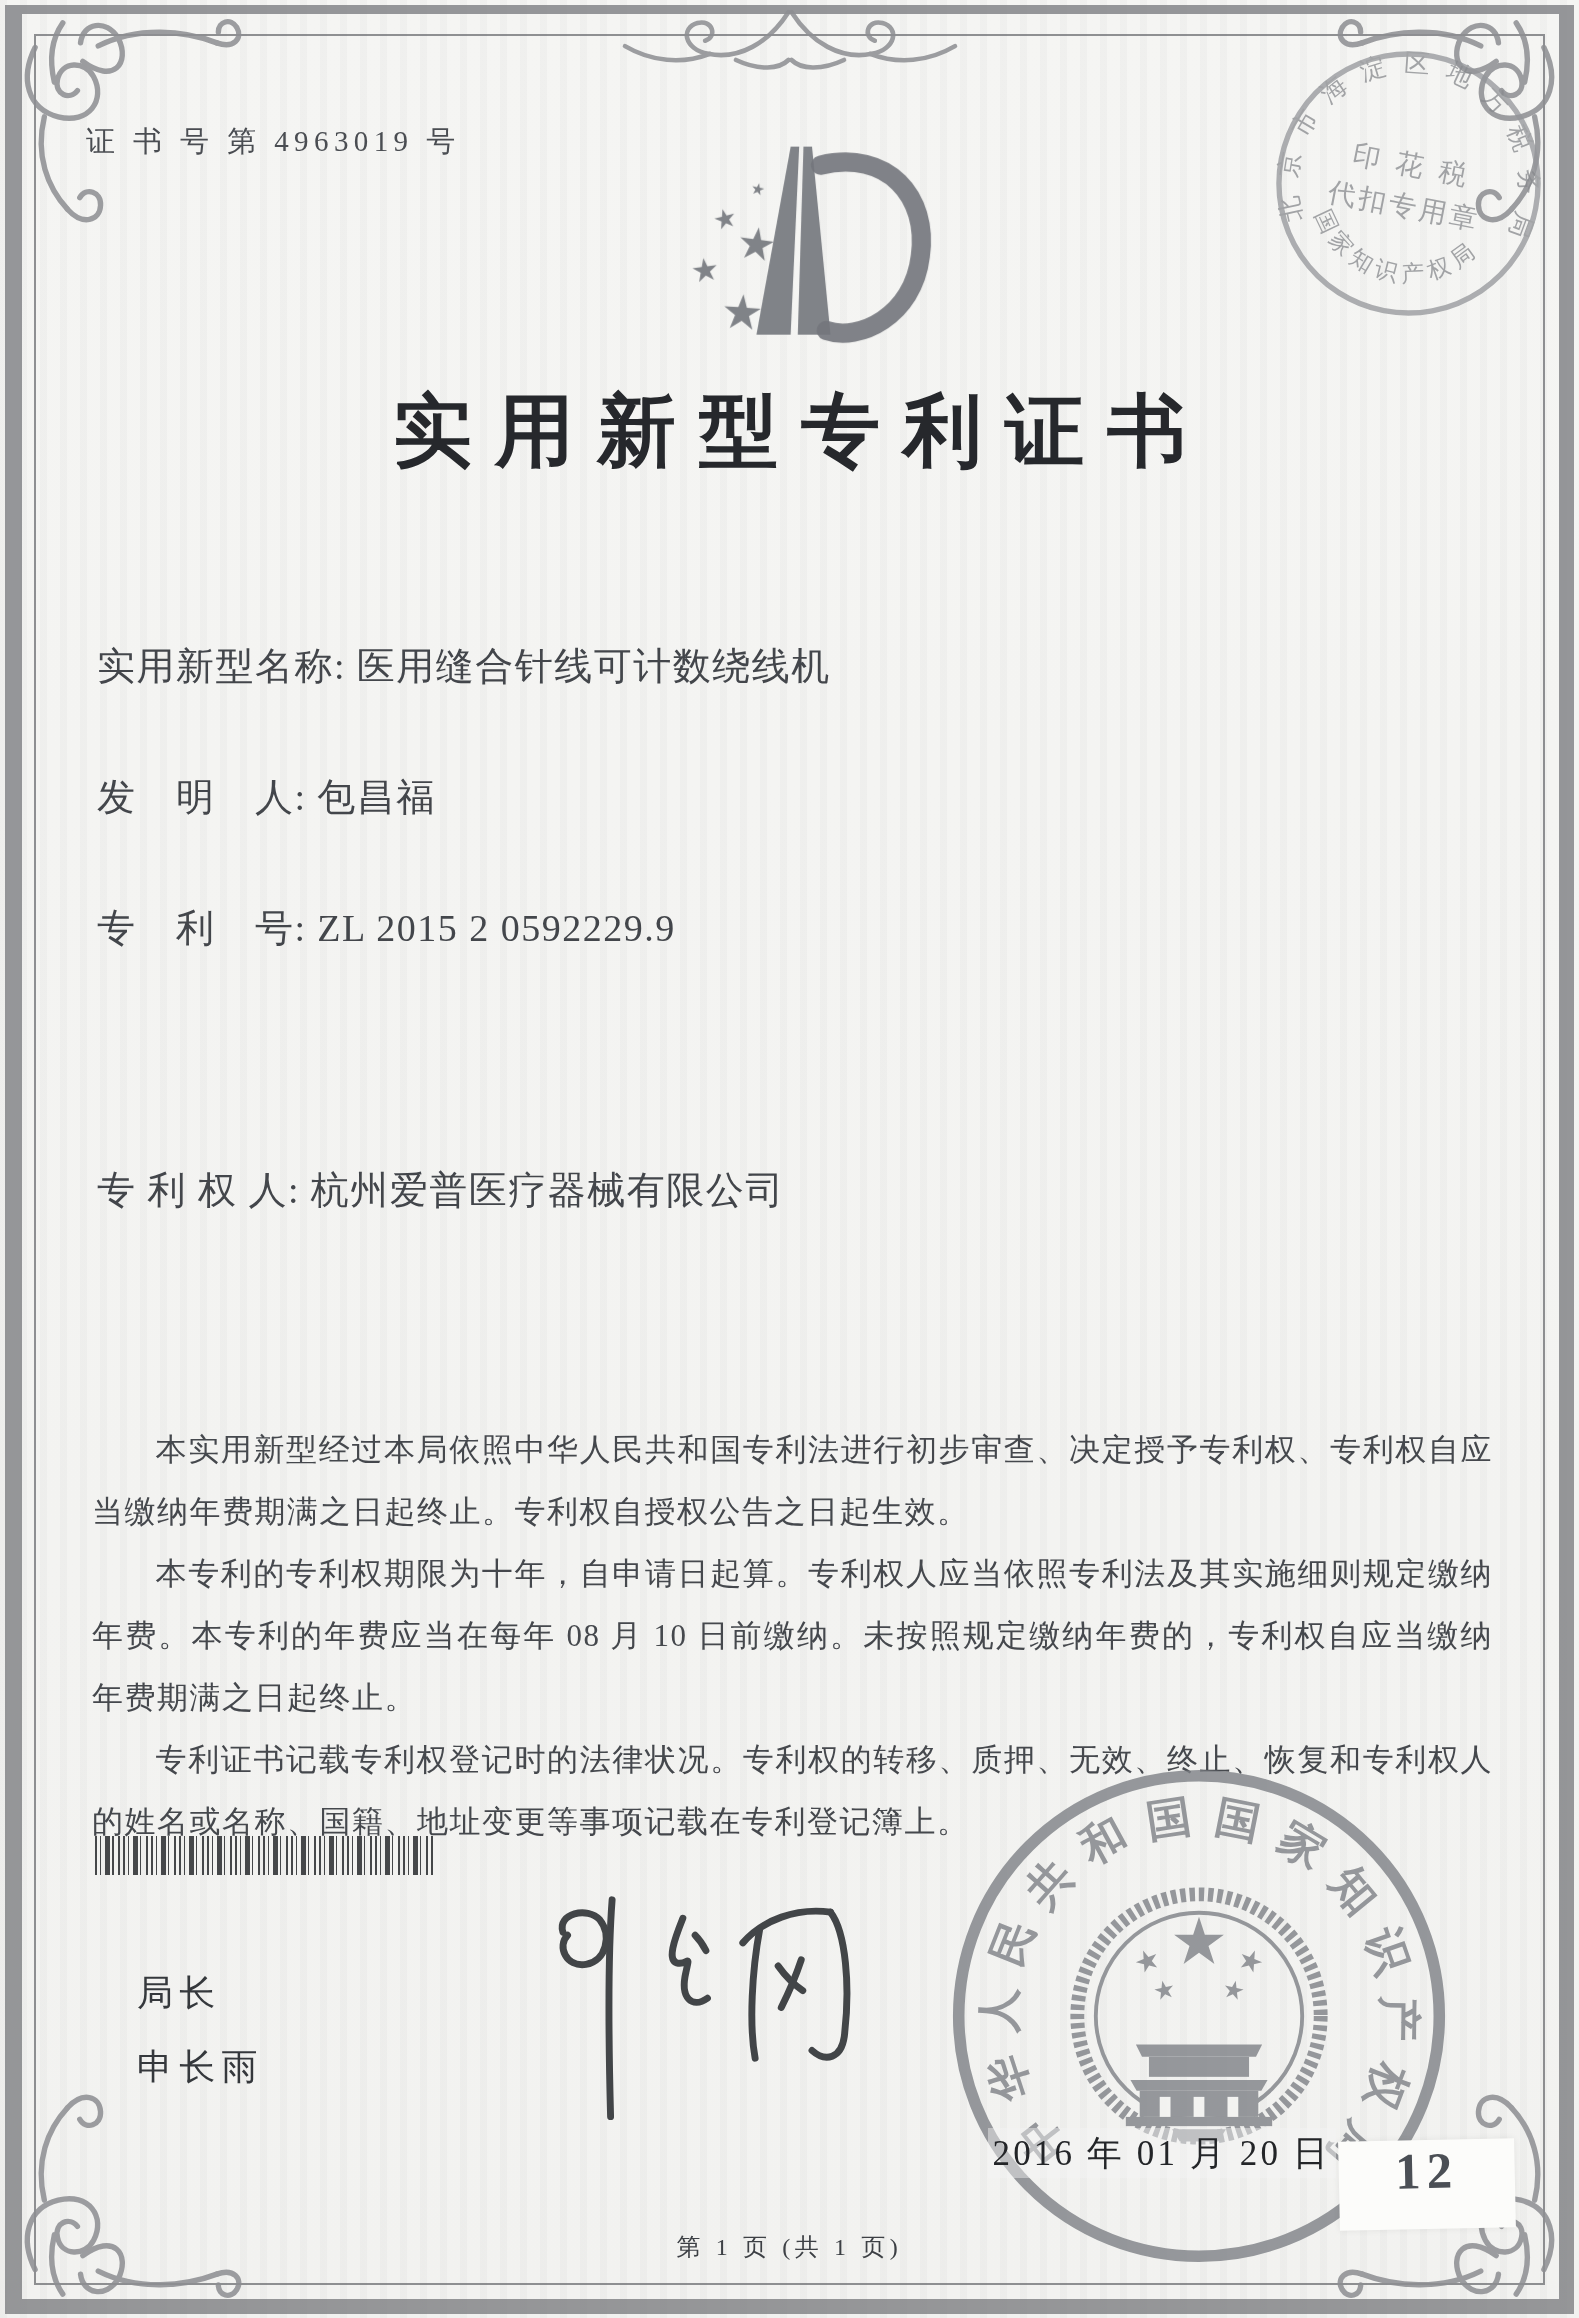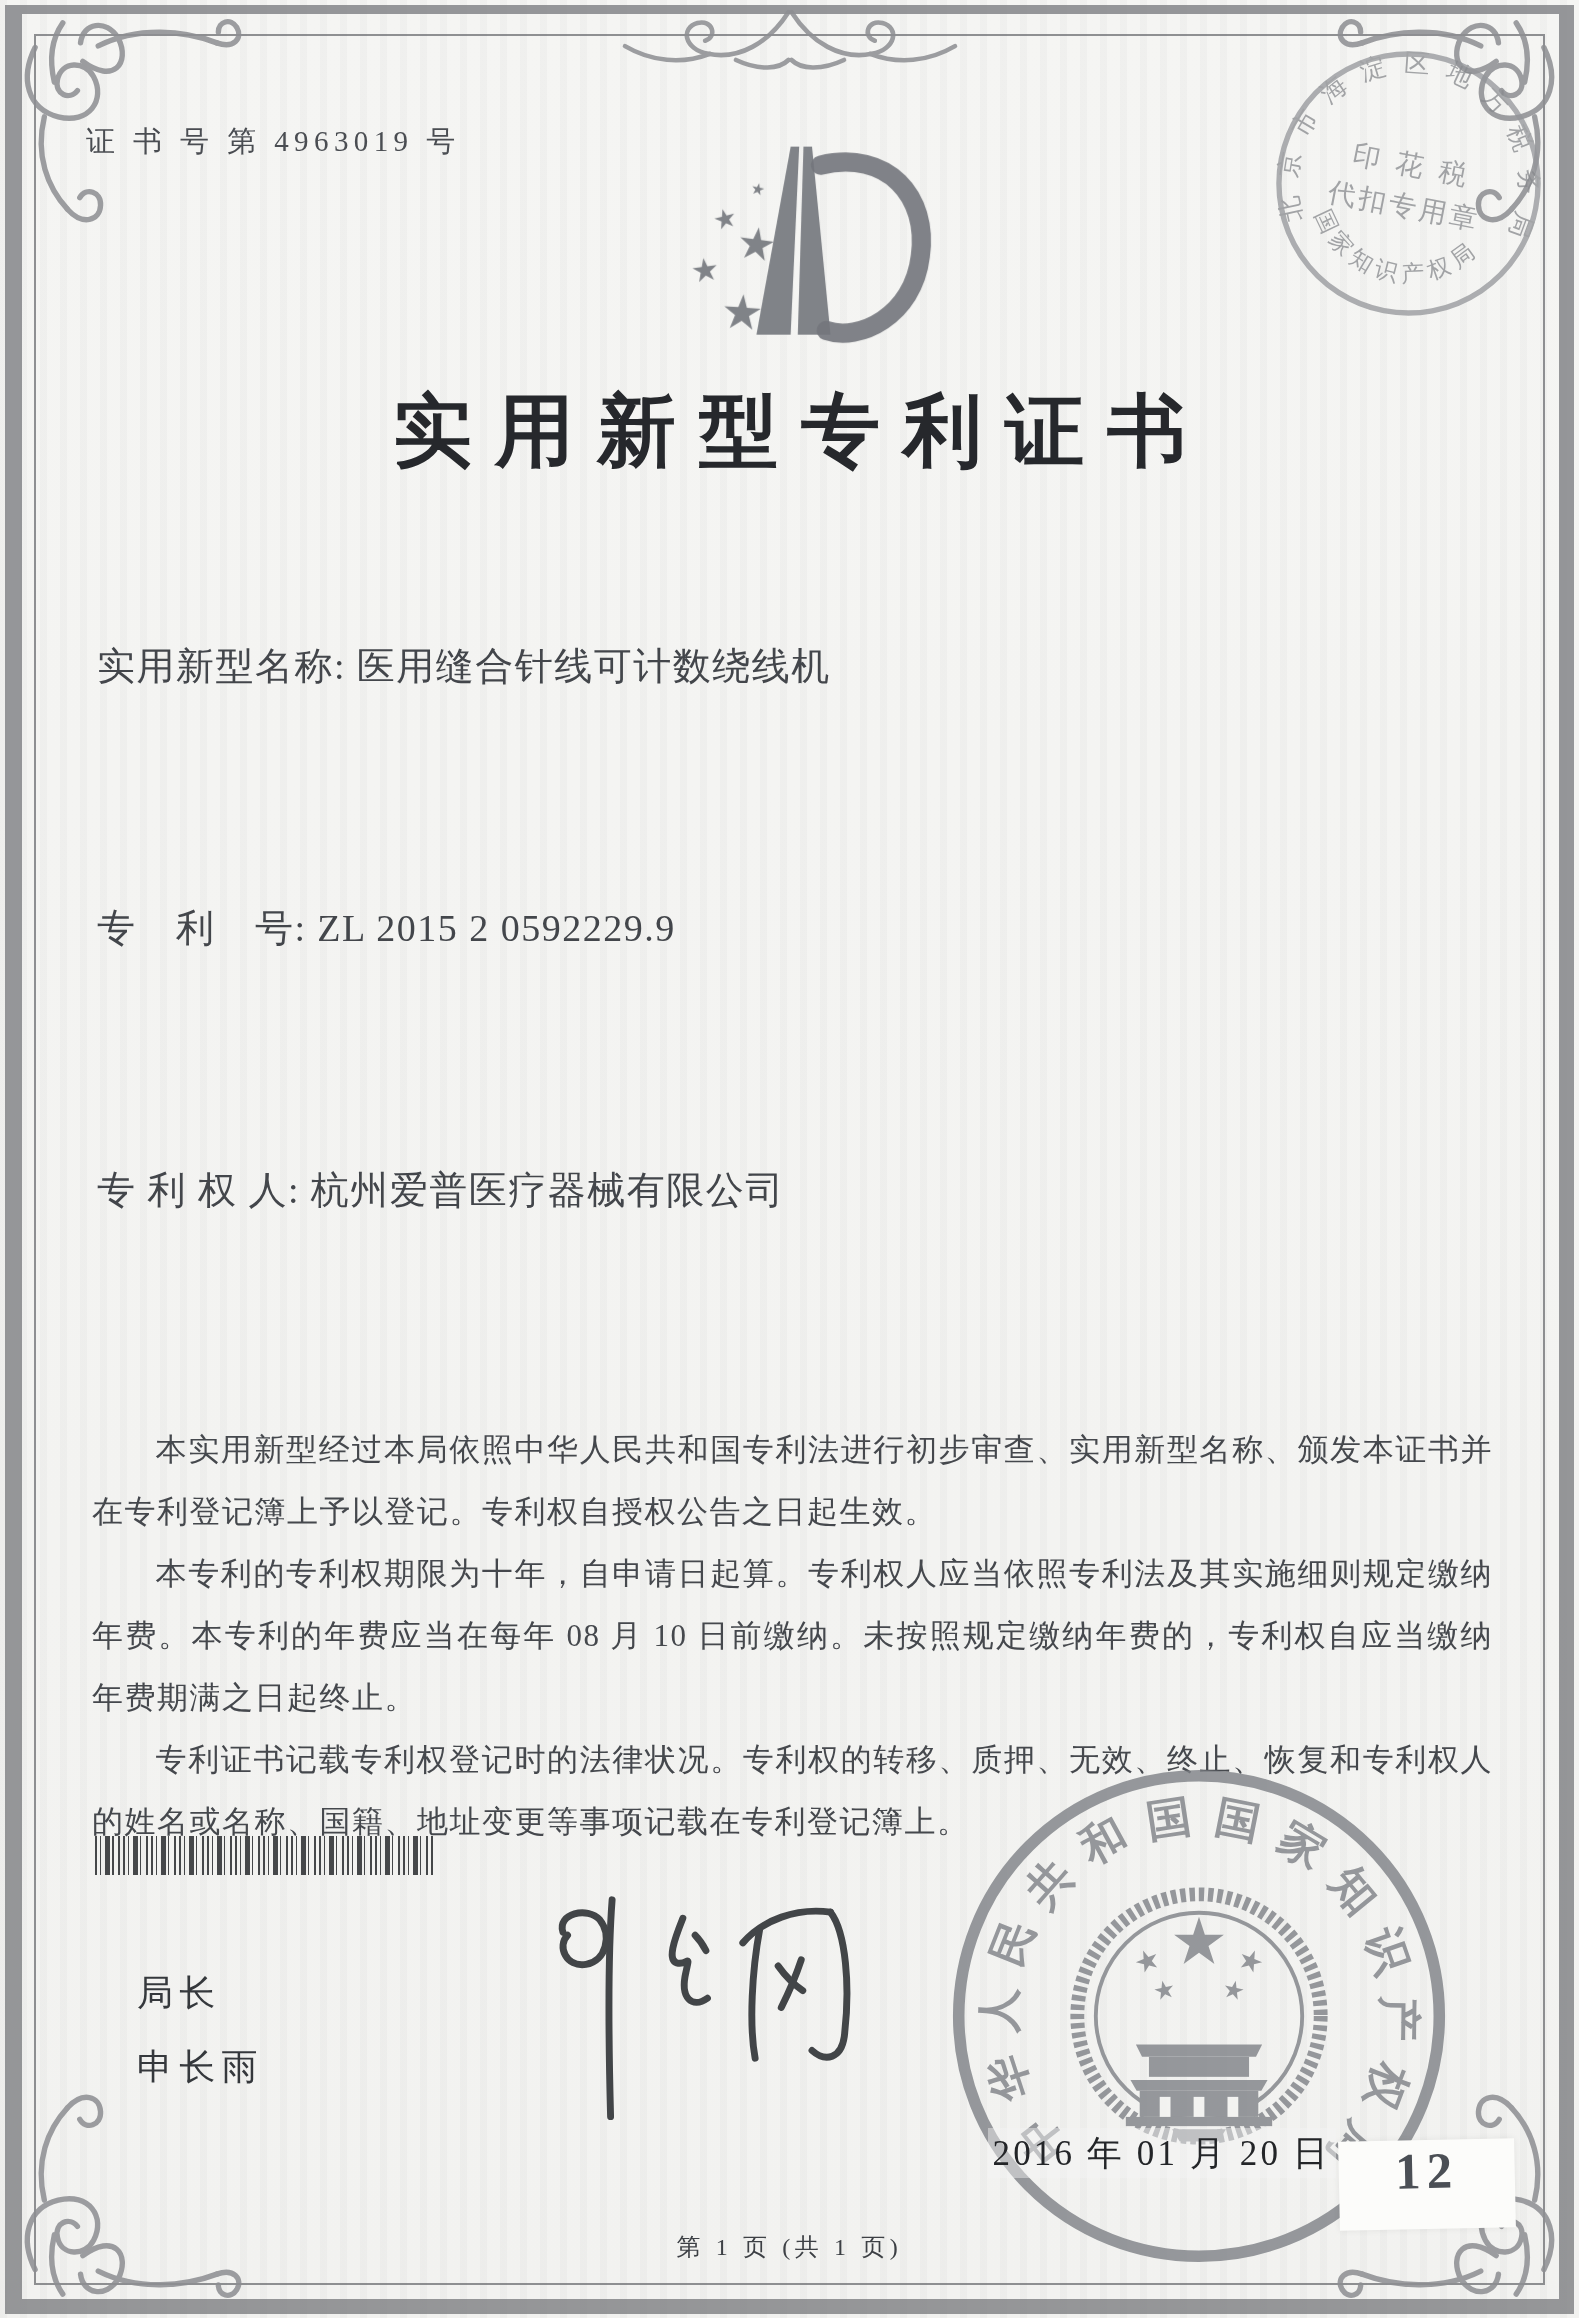--- a/index.html
+++ b/index.html
@@ -130,29 +130,32 @@
     </text>
     <text x="190" y="178" text-anchor="middle" font-size="36" letter-spacing="6" fill="#87898d">印 花 税</text>
     <text x="190" y="232" text-anchor="middle" font-size="36" letter-spacing="4" fill="#87898d">代扣专用章</text>
   </svg>
 
   <div class="page-title">实用新型专利证书</div>
 
   <div class="field f0">
     <span class="lbl">实用新型名称:</span><span class="val">医用缝合针线可计数绕线机</span>
   </div>
+  <div class="field f1">
+    <span class="lbl">发　明　人:</span><span class="val">包昌福</span>
+  </div>
   <div class="field f2">
     <span class="lbl">专　利　号:</span><span class="val">ZL 2015 2 0592229.9</span>
   </div>
   <div class="field f4">
     <span class="lbl">专 利 权 人:</span><span class="val">杭州爱普医疗器械有限公司</span>
   </div>
 
   <div class="body-text">
-    <p>本实用新型经过本局依照中华人民共和国专利法进行初步审查、实用新型名称、颁发本证书并在专利登记簿上予以登记。专利权自授权公告之日起生效。</p>
+    <p>本实用新型经过本局依照中华人民共和国专利法进行初步审查、决定授予专利权、专利权自应当缴纳年费期满之日起终止。专利权自授权公告之日起生效。</p>
     <p>本专利的专利权期限为十年，自申请日起算。专利权人应当依照专利法及其实施细则规定缴纳年费。本专利的年费应当在每年 08 月 10 日前缴纳。未按照规定缴纳年费的，专利权自应当缴纳年费期满之日起终止。</p>
     <p>专利证书记载专利权登记时的法律状况。专利权的转移、质押、无效、终止、恢复和专利权人的姓名或名称、国籍、地址变更等事项记载在专利登记簿上。</p>
   </div>
 
   <div class="barcode"></div>
 
   <div class="director-title">局长</div>
   <div class="director-name">申长雨</div>
 
   <svg class="signature" width="493" height="246" viewBox="0 0 640 320">

